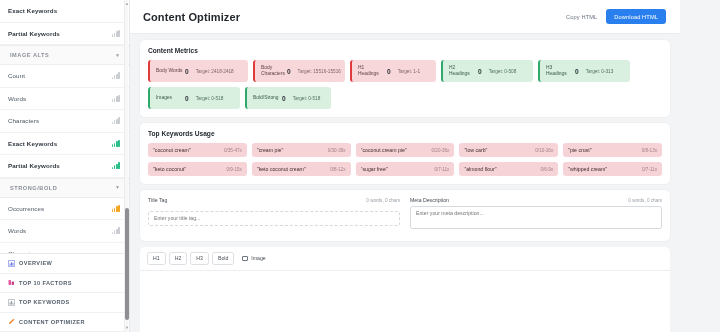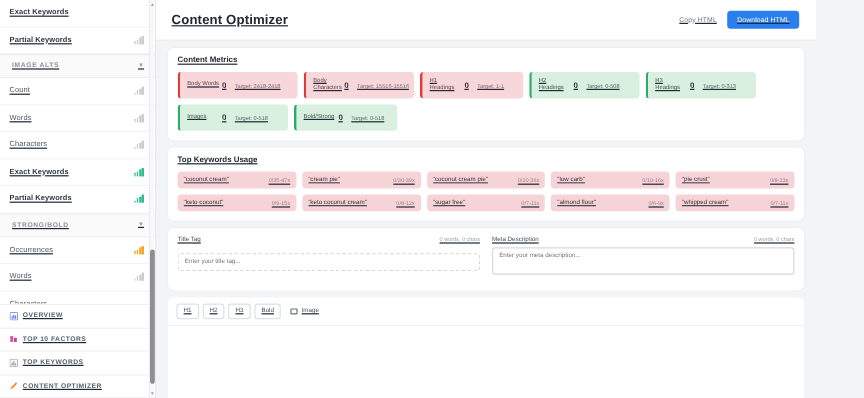--- a/index.html
+++ b/index.html
@@ -3,21 +3,21 @@
 <meta charset="utf-8">
 <style>
   * { box-sizing: border-box; margin: 0; padding: 0; }
   html, body {
     width: 720px; height: 332px;
     overflow: hidden;
     font-family: "Liberation Sans", sans-serif;
     background: #f3f4f6;
     color: #1f2937;
   }
-  .app { display: flex; width: 680px; height: 332px; text-decoration: underline; }
+  .app { display: flex; width: 680px; height: 332px; }
 
   
   .sidebar {
     width: 130px; height: 332px;
     background: #ffffff;
     border-right: 1px solid #e5e7eb;
     position: relative;
     display: flex; flex-direction: column;
   }
   .sb-scroll {

